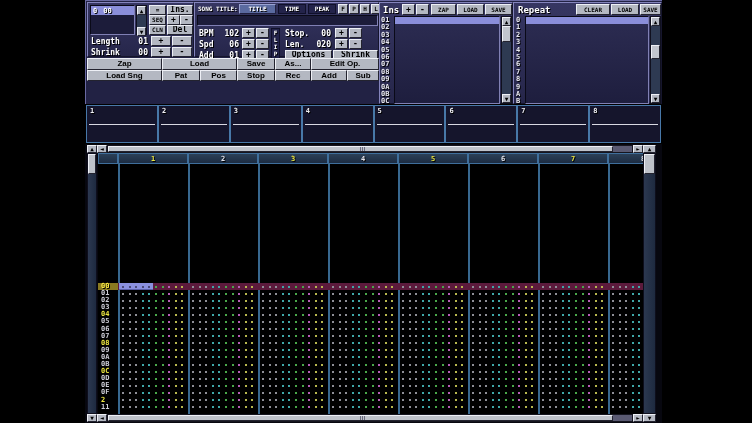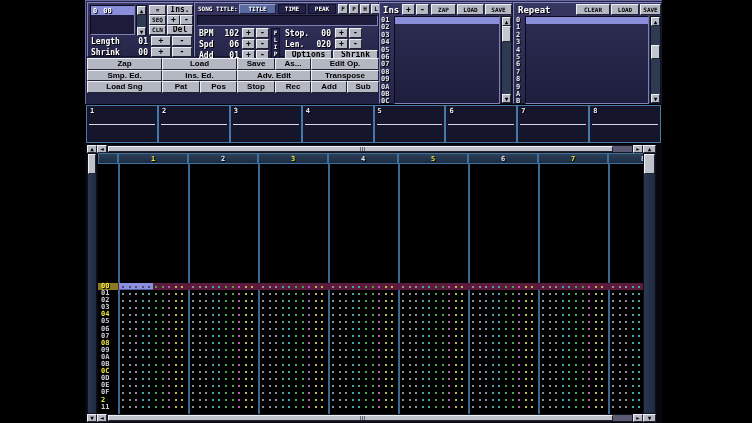--- a/index.html
+++ b/index.html
@@ -259,26 +259,20 @@
           </div>
     </div>
 
     <div class="menu" id="menu">
           <div class="menu-row" style="grid-template-columns: 75px 75px 38px 36px 1fr;">
             <button class="menu-btn">Zap</button>
             <button class="menu-btn">Load</button>
             <button class="menu-btn">Save</button>
             <button class="menu-btn">As...</button>
             <button class="menu-btn">Edit Op.</button>
-          </div>
-          <div class="menu-row" style="grid-template-columns: 75px 75px 74px 1fr;">
-            <button class="menu-btn">Smp. Ed.</button>
-            <button class="menu-btn">Ins. Ed.</button>
-            <button class="menu-btn">Adv. Edit</button>
-            <button class="menu-btn">Transpose</button>
           </div>
           <div class="menu-row" style="grid-template-columns: 75px 38px 37px 38px 36px 36px 1fr;">
             <button class="menu-btn">Load Sng</button>
             <button class="menu-btn">Pat</button>
             <button class="menu-btn">Pos</button>
             <button class="menu-btn">Stop</button>
             <button class="menu-btn">Rec</button>
             <button class="menu-btn">Add</button>
             <button class="menu-btn">Sub</button>
           </div>

